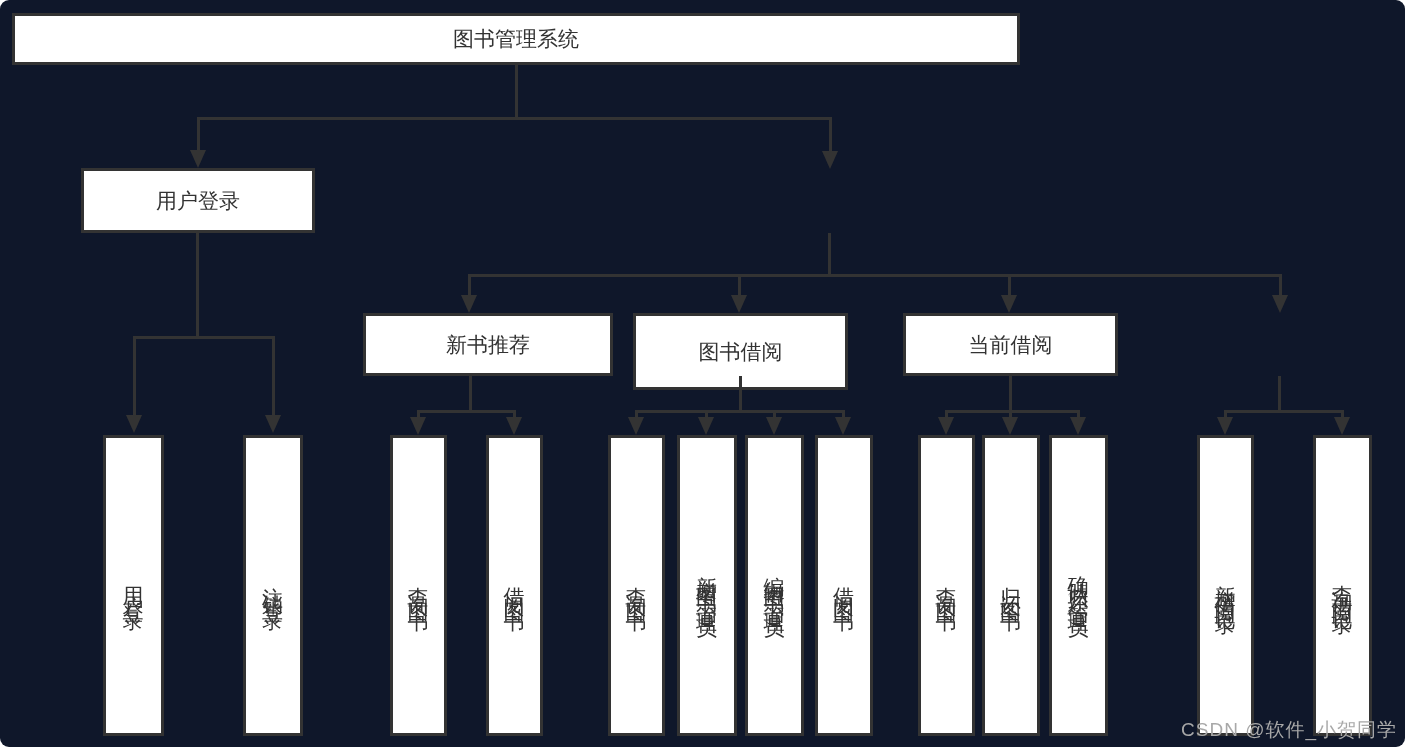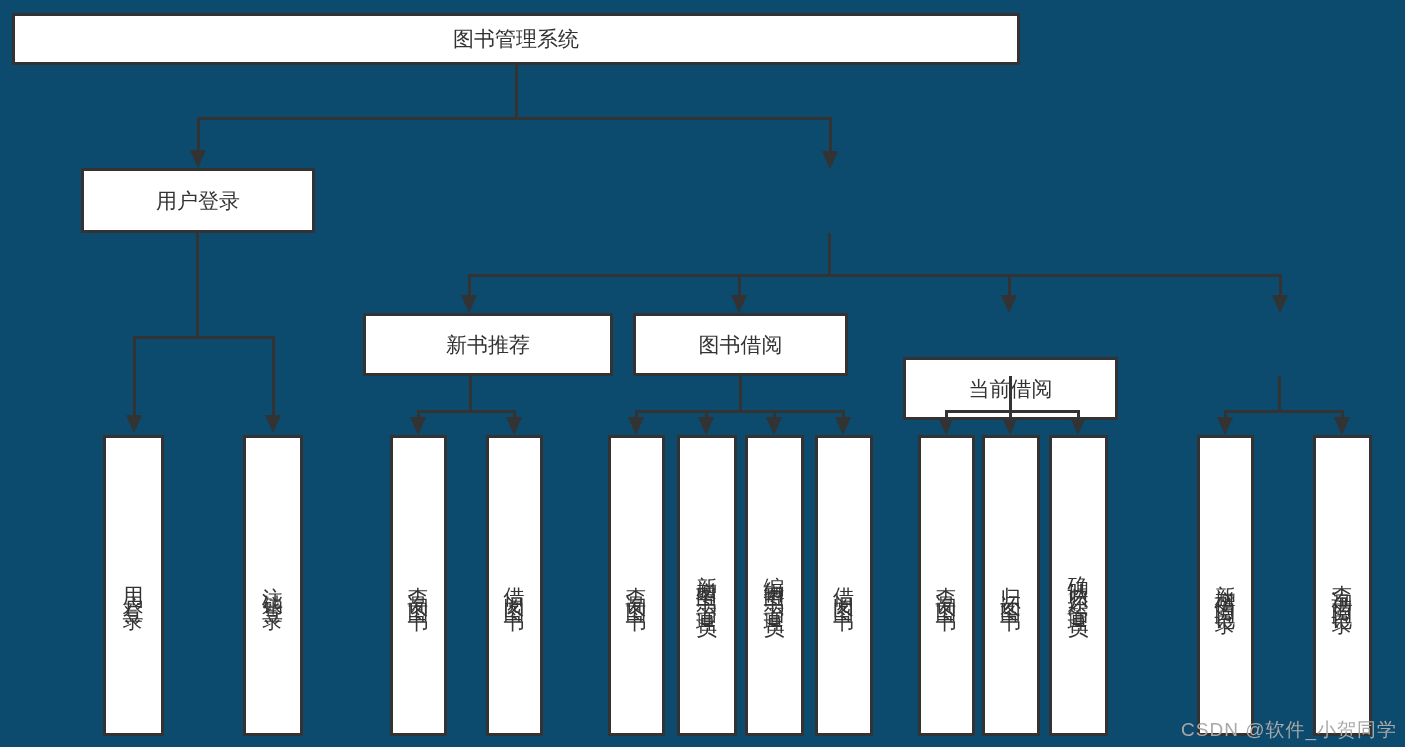--- a/index.html
+++ b/index.html
@@ -1,22 +1,23 @@
 <!DOCTYPE html>
 <html><head>
 <meta charset="utf-8">
 <style>
   html,body{margin:0;padding:0;background:#fff;}
   #stage{
     position:relative;
     width:1405px;height:747px;
-    background:#0c4a6e;
+    background:#0f172a;
     font-family:"Liberation Sans", sans-serif;
     color:#333333;
     overflow:hidden;
+    border-radius:9px;
   }
   .node{
     position:absolute;
     box-sizing:border-box;
     border:3px solid #333333;
     background:#ffffff;
     display:flex;
     align-items:center;
     justify-content:center;
     font-size:21px;
@@ -57,22 +58,22 @@
 </head>
 <body>
 
 <div id="stage">
 
   <div class="node" style="left:12px;top:13px;width:1008px;height:52px;">图书管理系统</div>
 
   <div class="node" style="left:81px;top:168px;width:234px;height:65px;">用户登录</div>
 
   <div class="node" style="left:363px;top:313px;width:250px;height:63px;">新书推荐</div>
-  <div class="node" style="left:633px;top:313px;width:215px;height:63px;">图书借阅</div>
-  <div class="node" style="left:903px;top:313px;width:215px;height:63px;margin-top:44px;">当前借阅</div>
+  <div class="node" style="left:633px;top:313px;width:215px;height:77px;">图书借阅</div>
+  <div class="node" style="left:903px;top:313px;width:215px;height:63px;">当前借阅</div>
 
   <div class="node leaf" style="left:103px;top:435px;width:61px;height:301px;">
     <span>用户登录</span>
   </div>
   <div class="node leaf" style="left:243px;top:435px;width:60px;height:301px;">
     <span>注销登录</span>
   </div>
 
   <div class="node leaf" style="left:390px;top:435px;width:57px;height:301px;">
     <span>查询图书</span>

